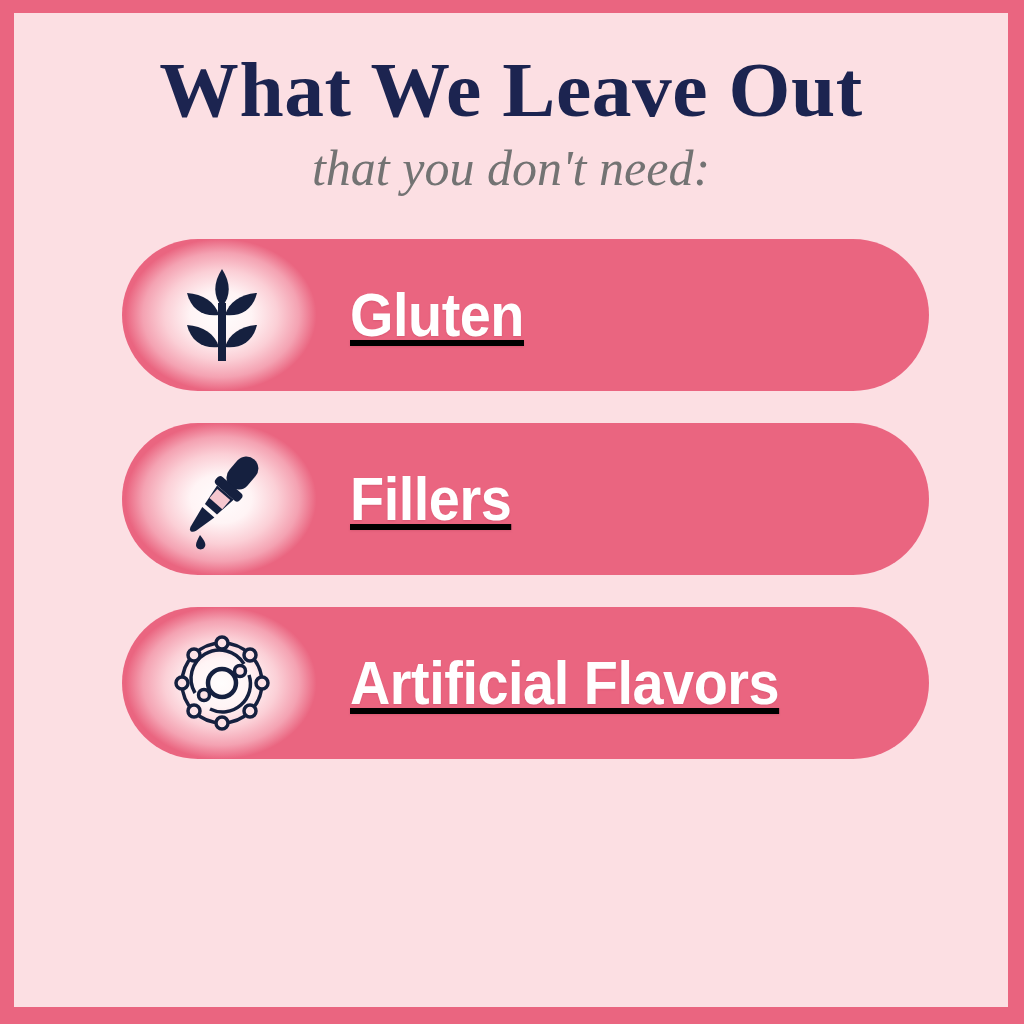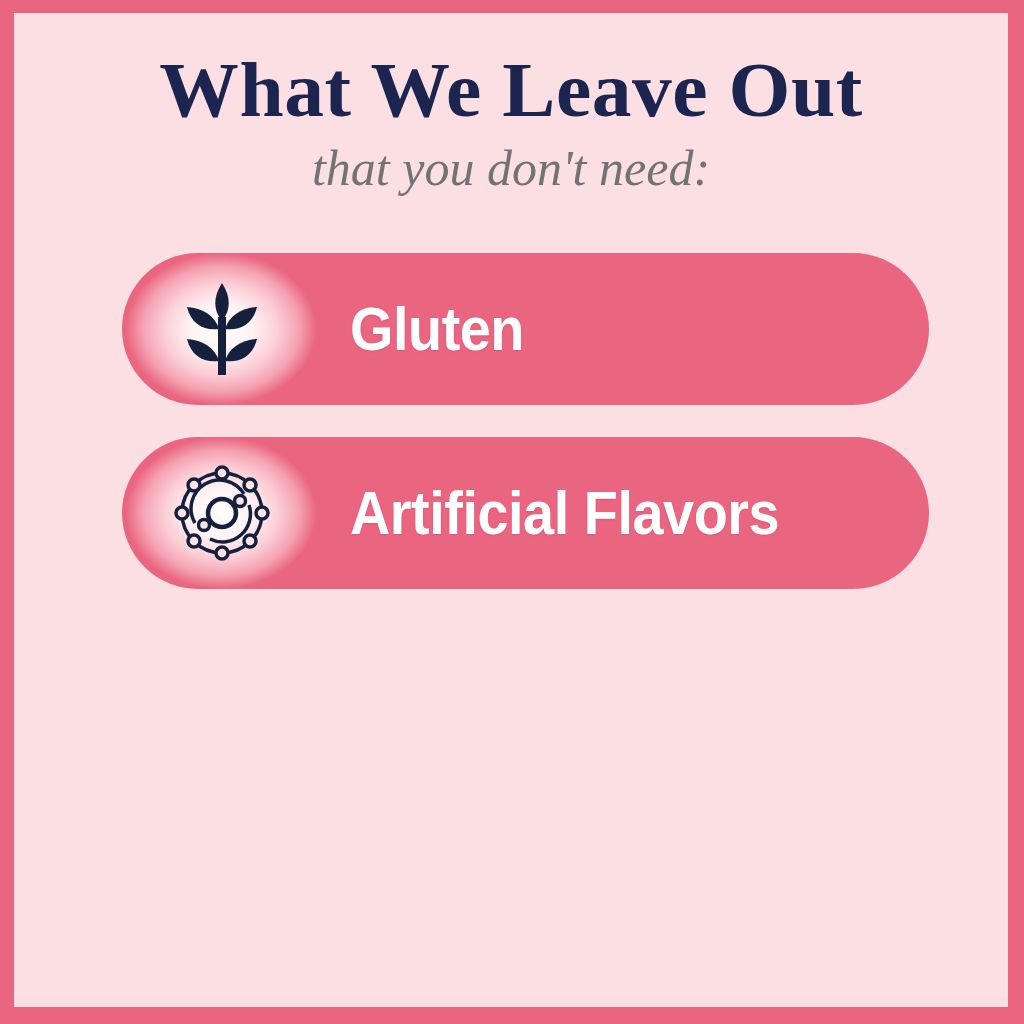--- a/index.html
+++ b/index.html
@@ -58,22 +58,23 @@
     font-size: 50px;
     line-height: 1.0;
     color: #737373;
     margin: 14px 0 0 0;
   }
 
   
   .pill-list {
     position: absolute;
     left: 108px;
-    top: 240px;
+    top: 226px;
     width: 807px;
+    text-decoration: underline;
   }
   .pill {
     position: relative;
     height: 152px;
     margin-bottom: 32px;
     border-radius: 76px;
     background: #ea6580;
     display: flex;
     align-items: center;
     overflow: hidden;
@@ -153,20 +154,44 @@
               <path d="M78 62 C74 79 61 86 46 84 C50 71 62 63 78 62 Z"></path>
 
               <path d="M39 40 L47 40 L47 98 L39 98 Z"></path>
             </g>
           </svg>
         </div>
         <span class="pill-label">Gluten</span>
       </div>
 
 
+      <div class="pill">
+        <div class="pill-glow"></div>
+        <div class="pill-icon">
+          <svg width="96" height="112" viewBox="0 0 96 112" aria-hidden="true">
+            <g fill="#15203f" transform="rotate(41 48 52)">
+
+              <rect x="37" y="4" width="24" height="36" rx="12"></rect>
+
+              <rect x="33" y="38" width="32" height="10" rx="4"></rect>
+
+              <path d="M38 48 L60 48 L57 70 L41 70 Z"></path>
+
+              <path d="M41 74 L57 74 L52 96 C50 101 46 101 45 96 Z"></path>
+            </g>
+
+            <g transform="rotate(41 48 52)">
+              <rect x="40.5" y="50.5" width="17" height="12" fill="#f6c7cf"></rect>
+            </g>
+
+            <path d="M26 92 C31 98 33 102 30 105 C27 108 22 106 22 102 C22 99 24 96 26 92 Z" fill="#15203f"></path>
+          </svg>
+        </div>
+        <span class="pill-label">Fillers</span>
+      </div>
 
       <div class="pill">
         <div class="pill-glow"></div>
         <div class="pill-icon">
           <svg width="104" height="104" viewBox="0 0 104 104" aria-hidden="true">
             <g stroke="#15203f" stroke-width="3.5" fill="none">
 
               <circle cx="52" cy="52" r="40"></circle>
 
               <path d="M25 62 A28 28 0 0 1 74 33" stroke-width="3.5"></path>

